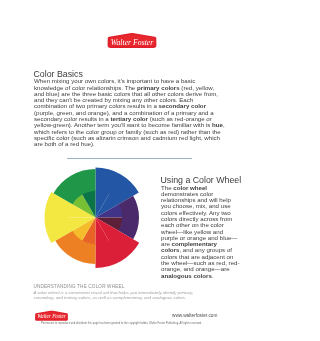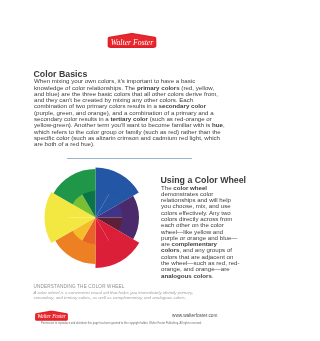--- a/index.html
+++ b/index.html
@@ -2,21 +2,21 @@
 <html><head>
 <meta charset="utf-8">
 <title>Color Basics</title>
 <style>
 html,body{margin:0;padding:0;background:#fff;}
 body{width:264px;height:341px;overflow:hidden;background:#fff;
   font-family:"Liberation Sans",sans-serif;-webkit-font-smoothing:antialiased;}
 .page{position:relative;width:264px;height:272px;background:#fff;}
 .logo{position:absolute;left:106px;top:32px;width:52px;height:17px;}
 .logo-sm{position:absolute;left:33.5px;top:309.5px;width:35px;height:11.5px;}
-h1.sec{position:absolute;margin:0;font-weight:700;font-size:8.8px;line-height:9.5px;
+h1.sec{position:absolute;margin:0;font-weight:400;font-size:8.8px;line-height:9.5px;
   color:#3c3c3c;letter-spacing:0;white-space:nowrap;}
 #h-left{left:33.5px;top:69.8px;}
 #h-right{left:160.5px;top:175.8px;}
 .col{position:absolute;}
 #p-left{left:34px;top:78.3px;}
 #p-right{left:161px;top:184.6px;line-height:6.35px;}
 .ln{font-size:6.15px;line-height:6.28px;color:#404040;white-space:pre;}
 .ln b{font-weight:700;}
 .rule{position:absolute;left:67px;top:158.2px;width:125px;height:1.3px;background:#9ab4cb;}
 .wheel{position:absolute;left:0;top:0;}

